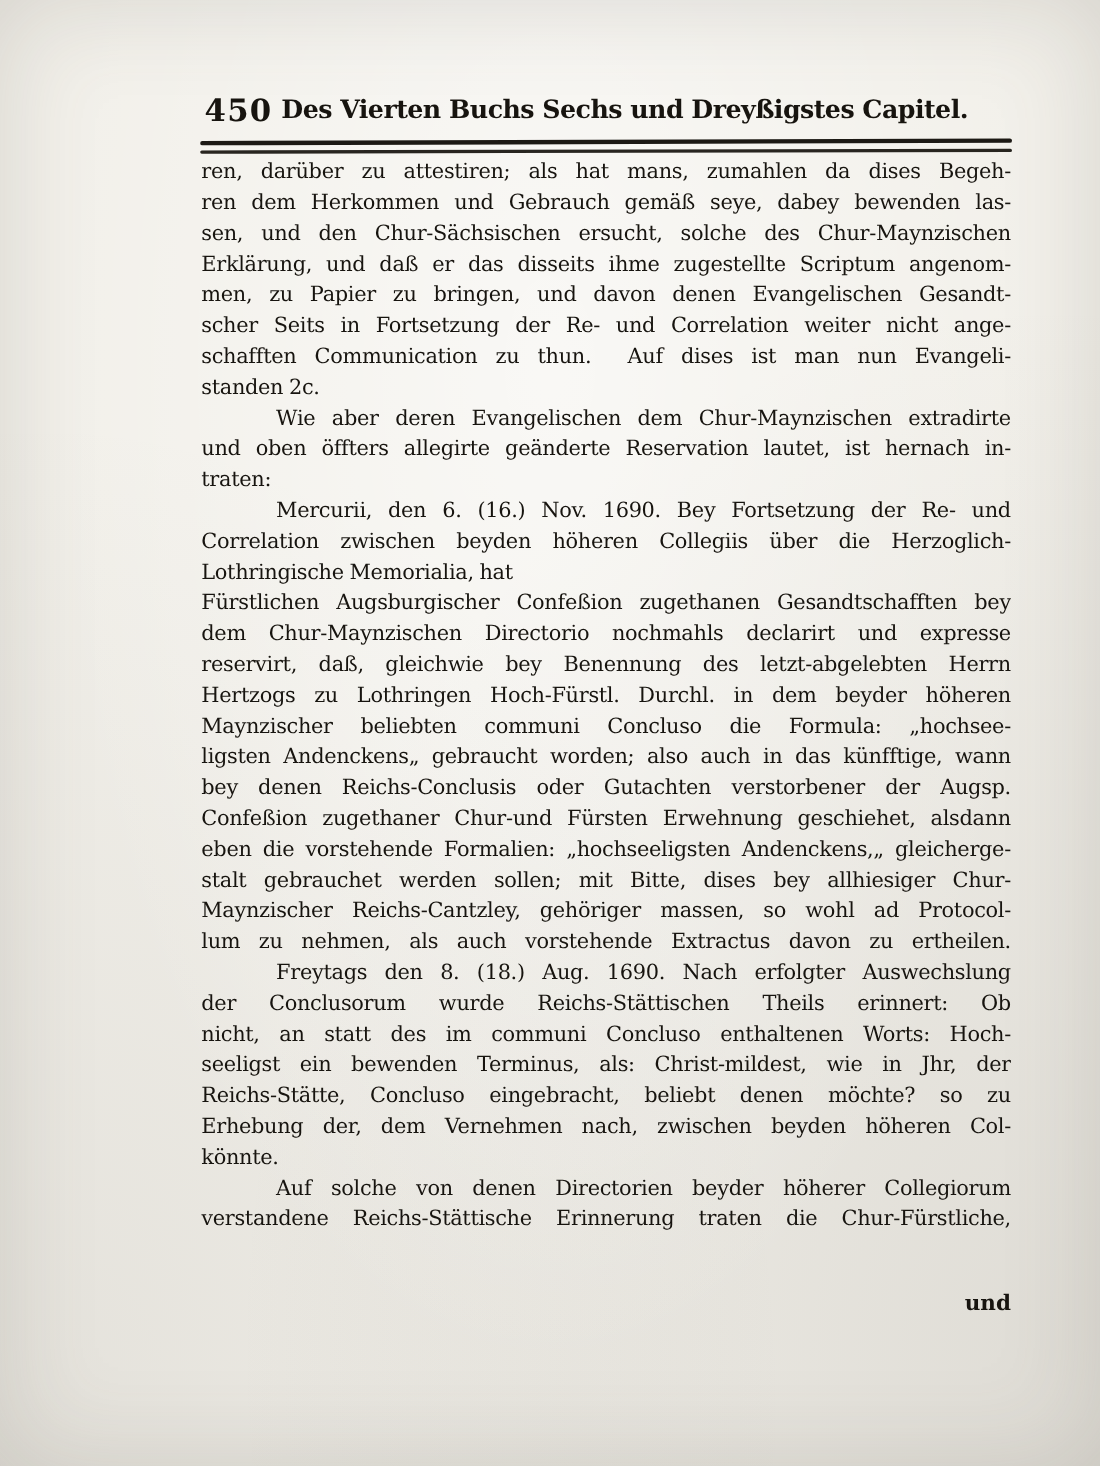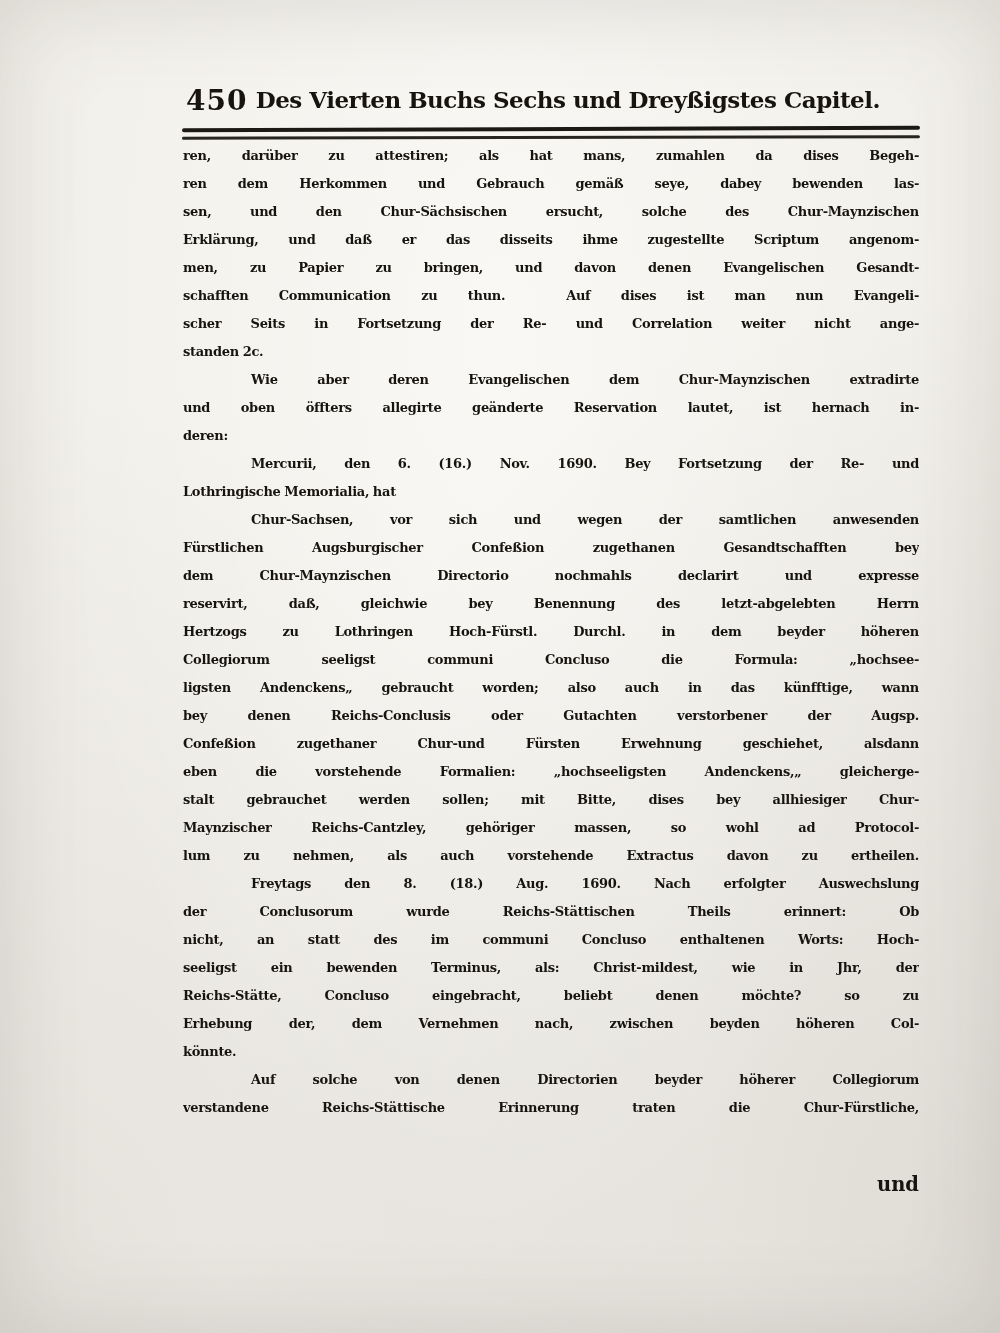--- a/index.html
+++ b/index.html
@@ -27,21 +27,21 @@
     white-space:nowrap;
   }
   .rule { position:absolute; left:182px; width:738px; background:#1c1914; border-radius:2px; }
   .rule.top    { top:127px; height:4px;   transform:rotate(-0.18deg); }
   .rule.bottom { top:136px; height:3px;   transform:rotate(-0.12deg); opacity:0.95; }
   .text-col {
     position:absolute; left:183px; top:142px; width:736px;
   }
   .line {
     height:28px; line-height:28px; overflow:hidden;
-    font-size:13px; font-weight:700;
+    font-size:19px; font-weight:400;
     letter-spacing:-0.3px; word-spacing:-0.5px;
     text-align:justify; text-align-last:justify;
     white-space:nowrap;
   }
   .line.last { text-align-last:left; white-space:normal; }
   .line.indent { padding-left:68px; }
   .catchword {
     position:absolute; right:81px; top:1171px;
     font-size:19.5px; font-weight:700; line-height:28px;margin-left:28px;
   }
@@ -54,34 +54,34 @@
   <div class="header-title">Des Vierten Buchs Sechs und Dreyßigstes Capitel.</div>
   <div class="rule top"></div>
   <div class="rule bottom"></div>
 
   <div class="text-col">
       <div class="line">ren, darüber zu attestiren; als hat mans, zumahlen da dises Begeh-</div>
       <div class="line">ren dem Herkommen und Gebrauch gemäß seye, dabey bewenden las-</div>
       <div class="line">sen, und den Chur-Sächsischen ersucht, solche des Chur-Maynzischen</div>
       <div class="line">Erklärung, und daß er das disseits ihme zugestellte Scriptum angenom-</div>
       <div class="line">men, zu Papier zu bringen, und davon denen Evangelischen Gesandt-</div>
+      <div class="line">scher Seits in Fortsetzung der Re- und Correlation weiter nicht ange-</div>
       <div class="line">schafften Communication zu thun.&nbsp; Auf dises ist man nun Evangeli-</div>
-      <div class="line">scher Seits in Fortsetzung der Re- und Correlation weiter nicht ange-</div>
       <div class="line last">standen 2c.</div>
       <div class="line indent">Wie aber deren Evangelischen dem Chur-Maynzischen extradirte</div>
       <div class="line">und oben öffters allegirte geänderte Reservation lautet, ist hernach in-</div>
-      <div class="line last">deren:</div>
+      <div class="line last">traten:</div>
       <div class="line indent">Mercurii, den 6. (16.) Nov. 1690. Bey Fortsetzung der Re- und</div>
+      <div class="line">Correlation zwischen beyden höheren Collegiis über die Herzoglich-</div>
       <div class="line last">Lothringische Memorialia, hat</div>
-      <div class="line indent">Chur-Sachsen, vor sich und wegen der samtlichen anwesenden</div>
       <div class="line">Fürstlichen Augsburgischer Confeßion zugethanen Gesandtschafften bey</div>
       <div class="line">dem Chur-Maynzischen Directorio nochmahls declarirt und expresse</div>
       <div class="line">reservirt, daß, gleichwie bey Benennung des letzt-abgelebten Herrn</div>
       <div class="line">Hertzogs zu Lothringen Hoch-Fürstl. Durchl. in dem beyder höheren</div>
-      <div class="line">Collegiorum seeligst communi Concluso die Formula: „hochsee-</div>
+      <div class="line">Maynzischer beliebten communi Concluso die Formula: „hochsee-</div>
       <div class="line">ligsten Andenckens„ gebraucht worden; also auch in das künfftige, wann</div>
       <div class="line">bey denen Reichs-Conclusis oder Gutachten verstorbener der Augsp.</div>
       <div class="line">Confeßion zugethaner Chur-und Fürsten Erwehnung geschiehet, alsdann</div>
       <div class="line">eben die vorstehende Formalien: „hochseeligsten Andenckens,„ gleicherge-</div>
       <div class="line">stalt gebrauchet werden sollen; mit Bitte, dises bey allhiesiger Chur-</div>
       <div class="line">Maynzischer Reichs-Cantzley, gehöriger massen, so wohl ad Protocol-</div>
       <div class="line">lum zu nehmen, als auch vorstehende Extractus davon zu ertheilen.</div>
       <div class="line indent">Freytags den 8. (18.) Aug. 1690. Nach erfolgter Auswechslung</div>
       <div class="line">der Conclusorum wurde Reichs-Stättischen Theils erinnert: Ob</div>
       <div class="line">nicht, an statt des im communi Concluso enthaltenen Worts: Hoch-</div>

